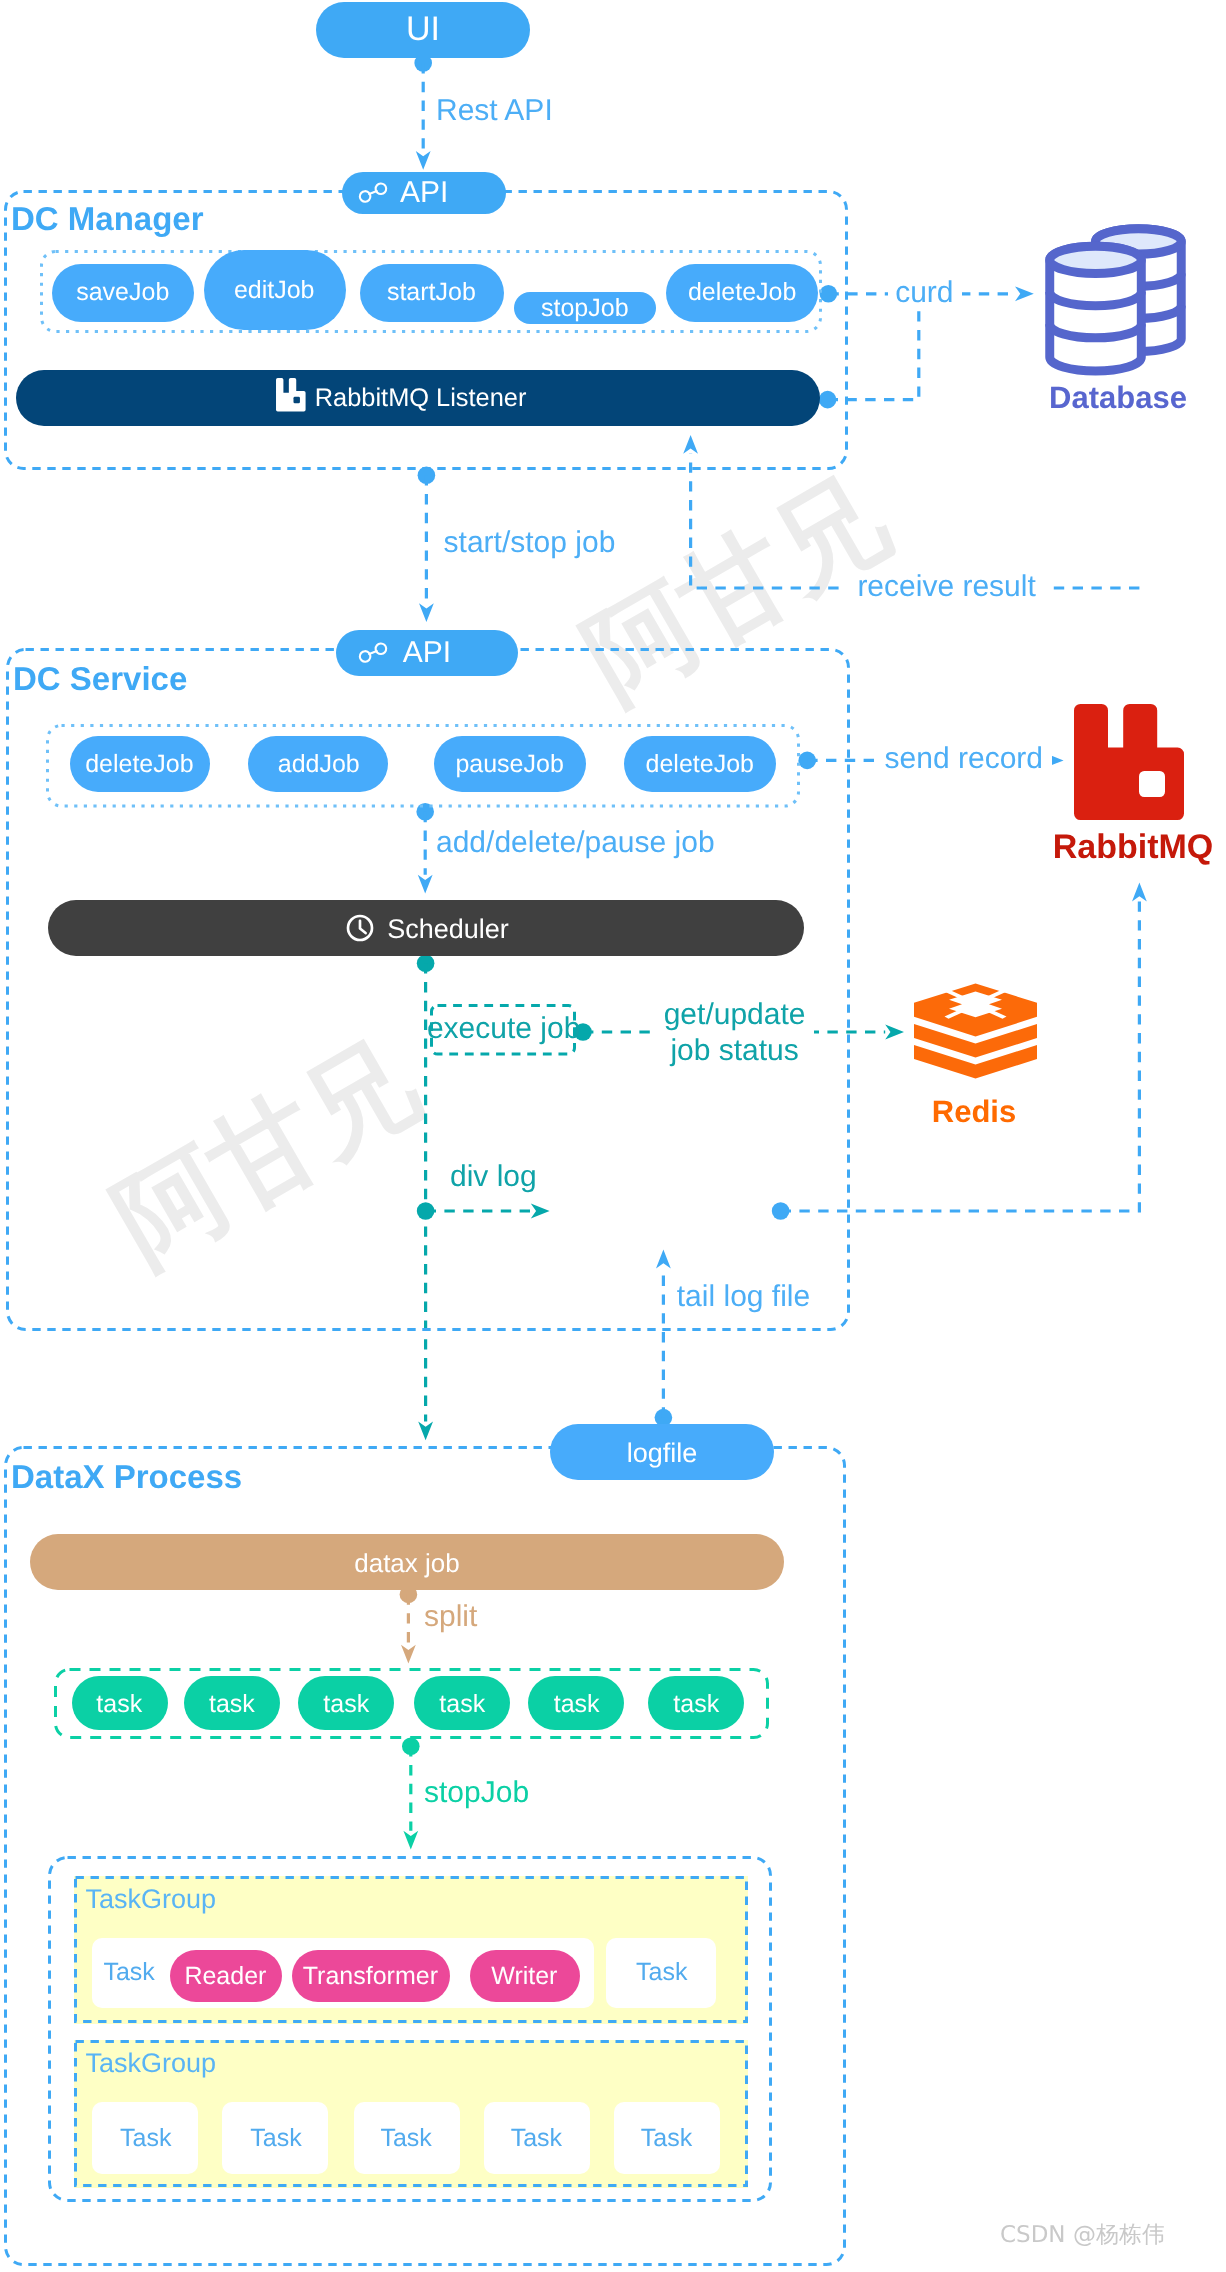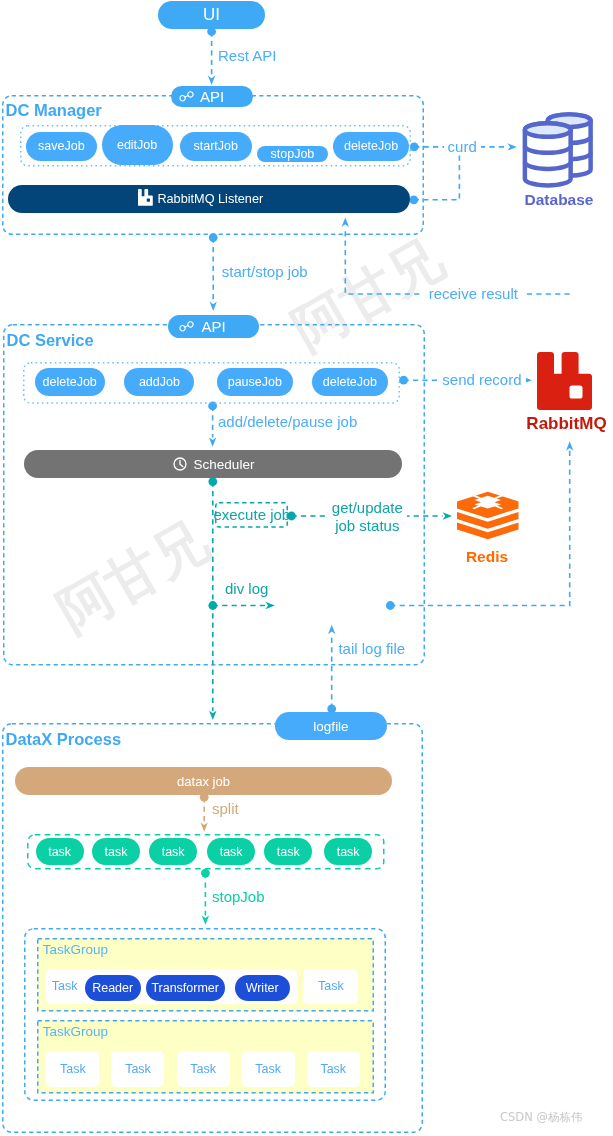--- a/index.html
+++ b/index.html
@@ -5,26 +5,26 @@
 <style>
   html,body{margin:0;padding:0;background:#ffffff;}
   body{width:613px;height:1136px;font-family:"Liberation Sans",sans-serif;position:relative;overflow:hidden;}
   #stage{position:absolute;left:0;top:0;width:613px;height:1136px;}
   .abs{position:absolute;box-sizing:border-box;}
 
   
   .pill{display:flex;align-items:center;justify-content:center;color:#fff;border-radius:999px;white-space:nowrap;}
   .pill.ui{background:#3FA9F5;font-size:17px;}
   .pill.job{background:#47ABFB;font-size:12.5px;}
-  .pill.sched{background:#737373;font-size:13.5px;gap:6px;border-radius:14px;}
+  .pill.sched{background:#404040;font-size:13.5px;gap:6px;border-radius:14px;}
   .pill.collect{background:#47ABFB;font-size:13.5px;border-radius:999px;}
   .pill.logfile{background:#47ABFB;font-size:13.5px;border-radius:999px;}
   .pill.dataxjob{background:#D5A87C;font-size:13px;border-radius:999px;}
   .pill.task{background:#0BD0A5;font-size:12.5px;border-radius:999px;}
-  .pill.rtw{background:#1d4ed8;font-size:12.5px;border-radius:999px;}
+  .pill.rtw{background:#ec4899;font-size:12.5px;border-radius:999px;}
   .grouptitle{color:#3FA9F5;font-weight:bold;font-size:16.5px;letter-spacing:0;line-height:18px;}
   .tgtitle{color:#59B4F5;font-size:13.5px;}
 
   
   .lbl{color:#4CAEF6;font-size:15px;white-space:nowrap;line-height:15.5px;}
   .lbl.teal{color:#0FA3A8;}
 
   
   .cap{font-weight:bold;white-space:nowrap;}
   .cap.db{color:#5866CF;font-size:15.5px;}

